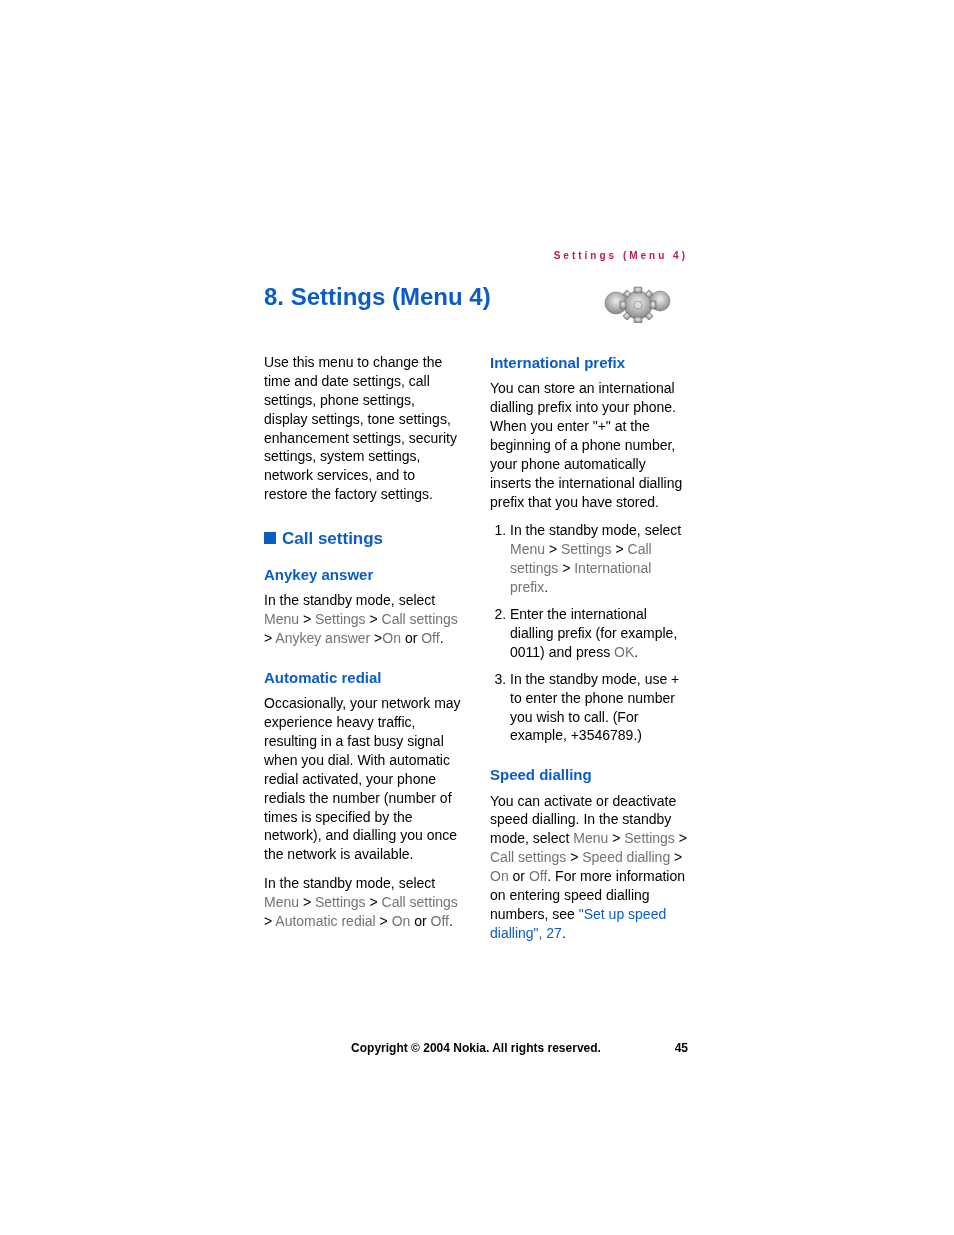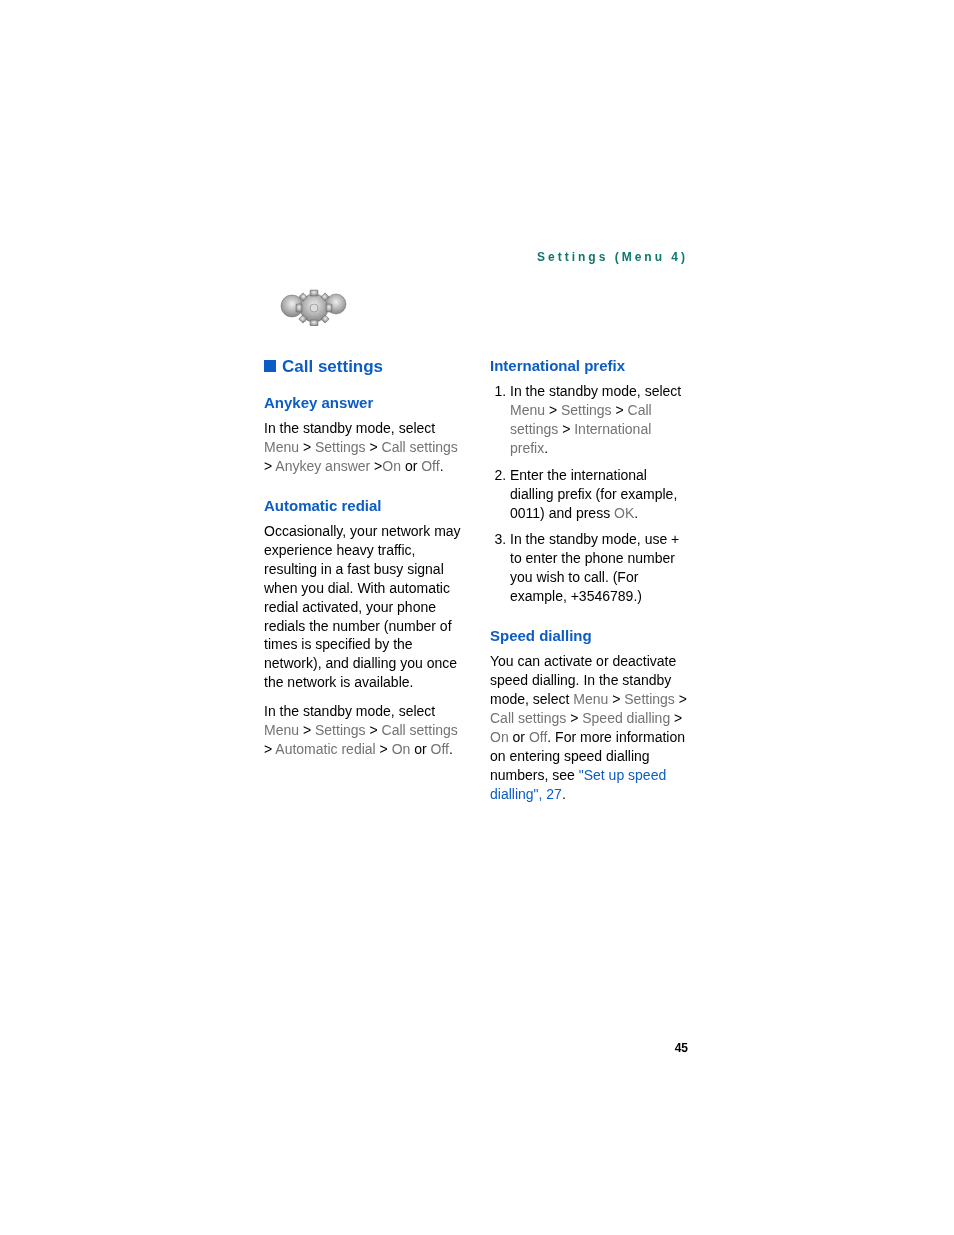--- a/index.html
+++ b/index.html
@@ -12,24 +12,24 @@
     height: 1235px;
     box-sizing: border-box;
     position: relative;
   }
   .page {
     padding: 250px 266px 60px 264px;
     box-sizing: border-box;
   }
   .running-header {
     text-align: right;
-    font-size: 12px;
+    font-size: 10px;
     letter-spacing: 3px;
     font-weight: 700;
-    color: #0f766e;
+    color: #be185d;
     margin-bottom: 22px;
   }
   .title-row {
     display: flex;
     justify-content: space-between;
     align-items: flex-start;
     margin-bottom: 30px;
   }
   h1 {
     font-size: 24px;
@@ -103,20 +103,21 @@
   .footer .center { flex: 1; text-align: center; }
   .footer .pnum { width: 40px; text-align: right; }
 </style>
 </head>
 <body>
 
 <div class="page">
   <div class="running-header">Settings (Menu 4)</div>
 
   <div class="title-row">
+    <h1>8. Settings (Menu 4)</h1>
     <svg class="gears" viewBox="0 0 100 40">
       <defs>
         <radialGradient id="g1" cx="50%" cy="40%" r="60%">
           <stop offset="0%" stop-color="#eee"></stop>
           <stop offset="100%" stop-color="#888"></stop>
         </radialGradient>
       </defs>
       <g fill="url(#g1)" stroke="#666" stroke-width="0.5">
         <circle cx="28" cy="20" r="11"></circle>
         <circle cx="50" cy="22" r="14"></circle>
@@ -131,41 +132,44 @@
           <rect x="36" y="30" width="6" height="6" rx="1" transform="rotate(-45 39 33)"></rect>
           <rect x="58" y="30" width="6" height="6" rx="1" transform="rotate(45 61 33)"></rect>
         </g>
         <circle cx="50" cy="22" r="4" fill="#ddd"></circle>
       </g>
     </svg>
   </div>
 
   <div class="columns">
     <div class="col">
+      <p class="intro">Use this menu to change the time and date settings, call settings, phone settings, display settings, tone settings, enhancement settings, security settings, system settings, network services, and to restore the factory settings.</p>
 
       <h2><span class="sq"></span><span>Call settings</span></h2>
 
       <h3>Anykey answer</h3>
       <p><span>In the standby mode, select </span><span class="menu-path">Menu</span> &gt; <span class="menu-path">Settings</span> &gt; <span class="menu-path">Call settings</span> &gt; <span class="menu-path">Anykey answer</span> &gt;<span class="menu-path">On</span><span> or </span><span class="menu-path">Off</span><span>.</span></p>
 
       <h3 style="margin-top:20px;">Automatic redial</h3>
       <p>Occasionally, your network may experience heavy traffic, resulting in a fast busy signal when you dial. With automatic redial activated, your phone redials the number (number of times is specified by the network), and dialling you once the network is available.</p>
       <p><span>In the standby mode, select </span><span class="menu-path">Menu</span> &gt; <span class="menu-path">Settings</span> &gt; <span class="menu-path">Call settings</span> &gt; <span class="menu-path">Automatic redial</span> &gt; <span class="menu-path">On</span><span> or </span><span class="menu-path">Off</span><span>.</span></p>
     </div>
 
     <div class="col">
       <h3>International prefix</h3>
+      <p>You can store an international dialling prefix into your phone. When you enter "+" at the beginning of a phone number, your phone automatically inserts the international dialling prefix that you have stored.</p>
       <ol>
         <li><span>In the standby mode, select </span><span class="menu-path">Menu</span> &gt; <span class="menu-path">Settings</span> &gt; <span class="menu-path">Call settings</span> &gt; <span class="menu-path">International prefix</span><span>.</span></li>
         <li><span>Enter the international dialling prefix (for example, 0011) and press </span><span class="menu-path">OK</span><span>.</span></li>
         <li>In the standby mode, use + to enter the phone number you wish to call. (For example, +3546789.)</li>
       </ol>
 
       <h3 style="margin-top:20px;">Speed dialling</h3>
       <p><span>You can activate or deactivate speed dialling. In the standby mode, select </span><span class="menu-path">Menu</span> &gt; <span class="menu-path">Settings</span> &gt; <span class="menu-path">Call settings</span> &gt; <span class="menu-path">Speed dialling</span> &gt; <span class="menu-path">On</span><span> or </span><span class="menu-path">Off</span><span>. For more information on entering speed dialling numbers, see </span><span class="xref">"Set up speed dialling", 27</span><span>.</span></p>
     </div>
   </div>
 </div>
 
 <div class="footer">
   <div style="width:40px;"></div>
+  <div class="center">Copyright © 2004 Nokia. All rights reserved.</div>
   <div class="pnum">45</div>
 </div>
 
 </body></html>

